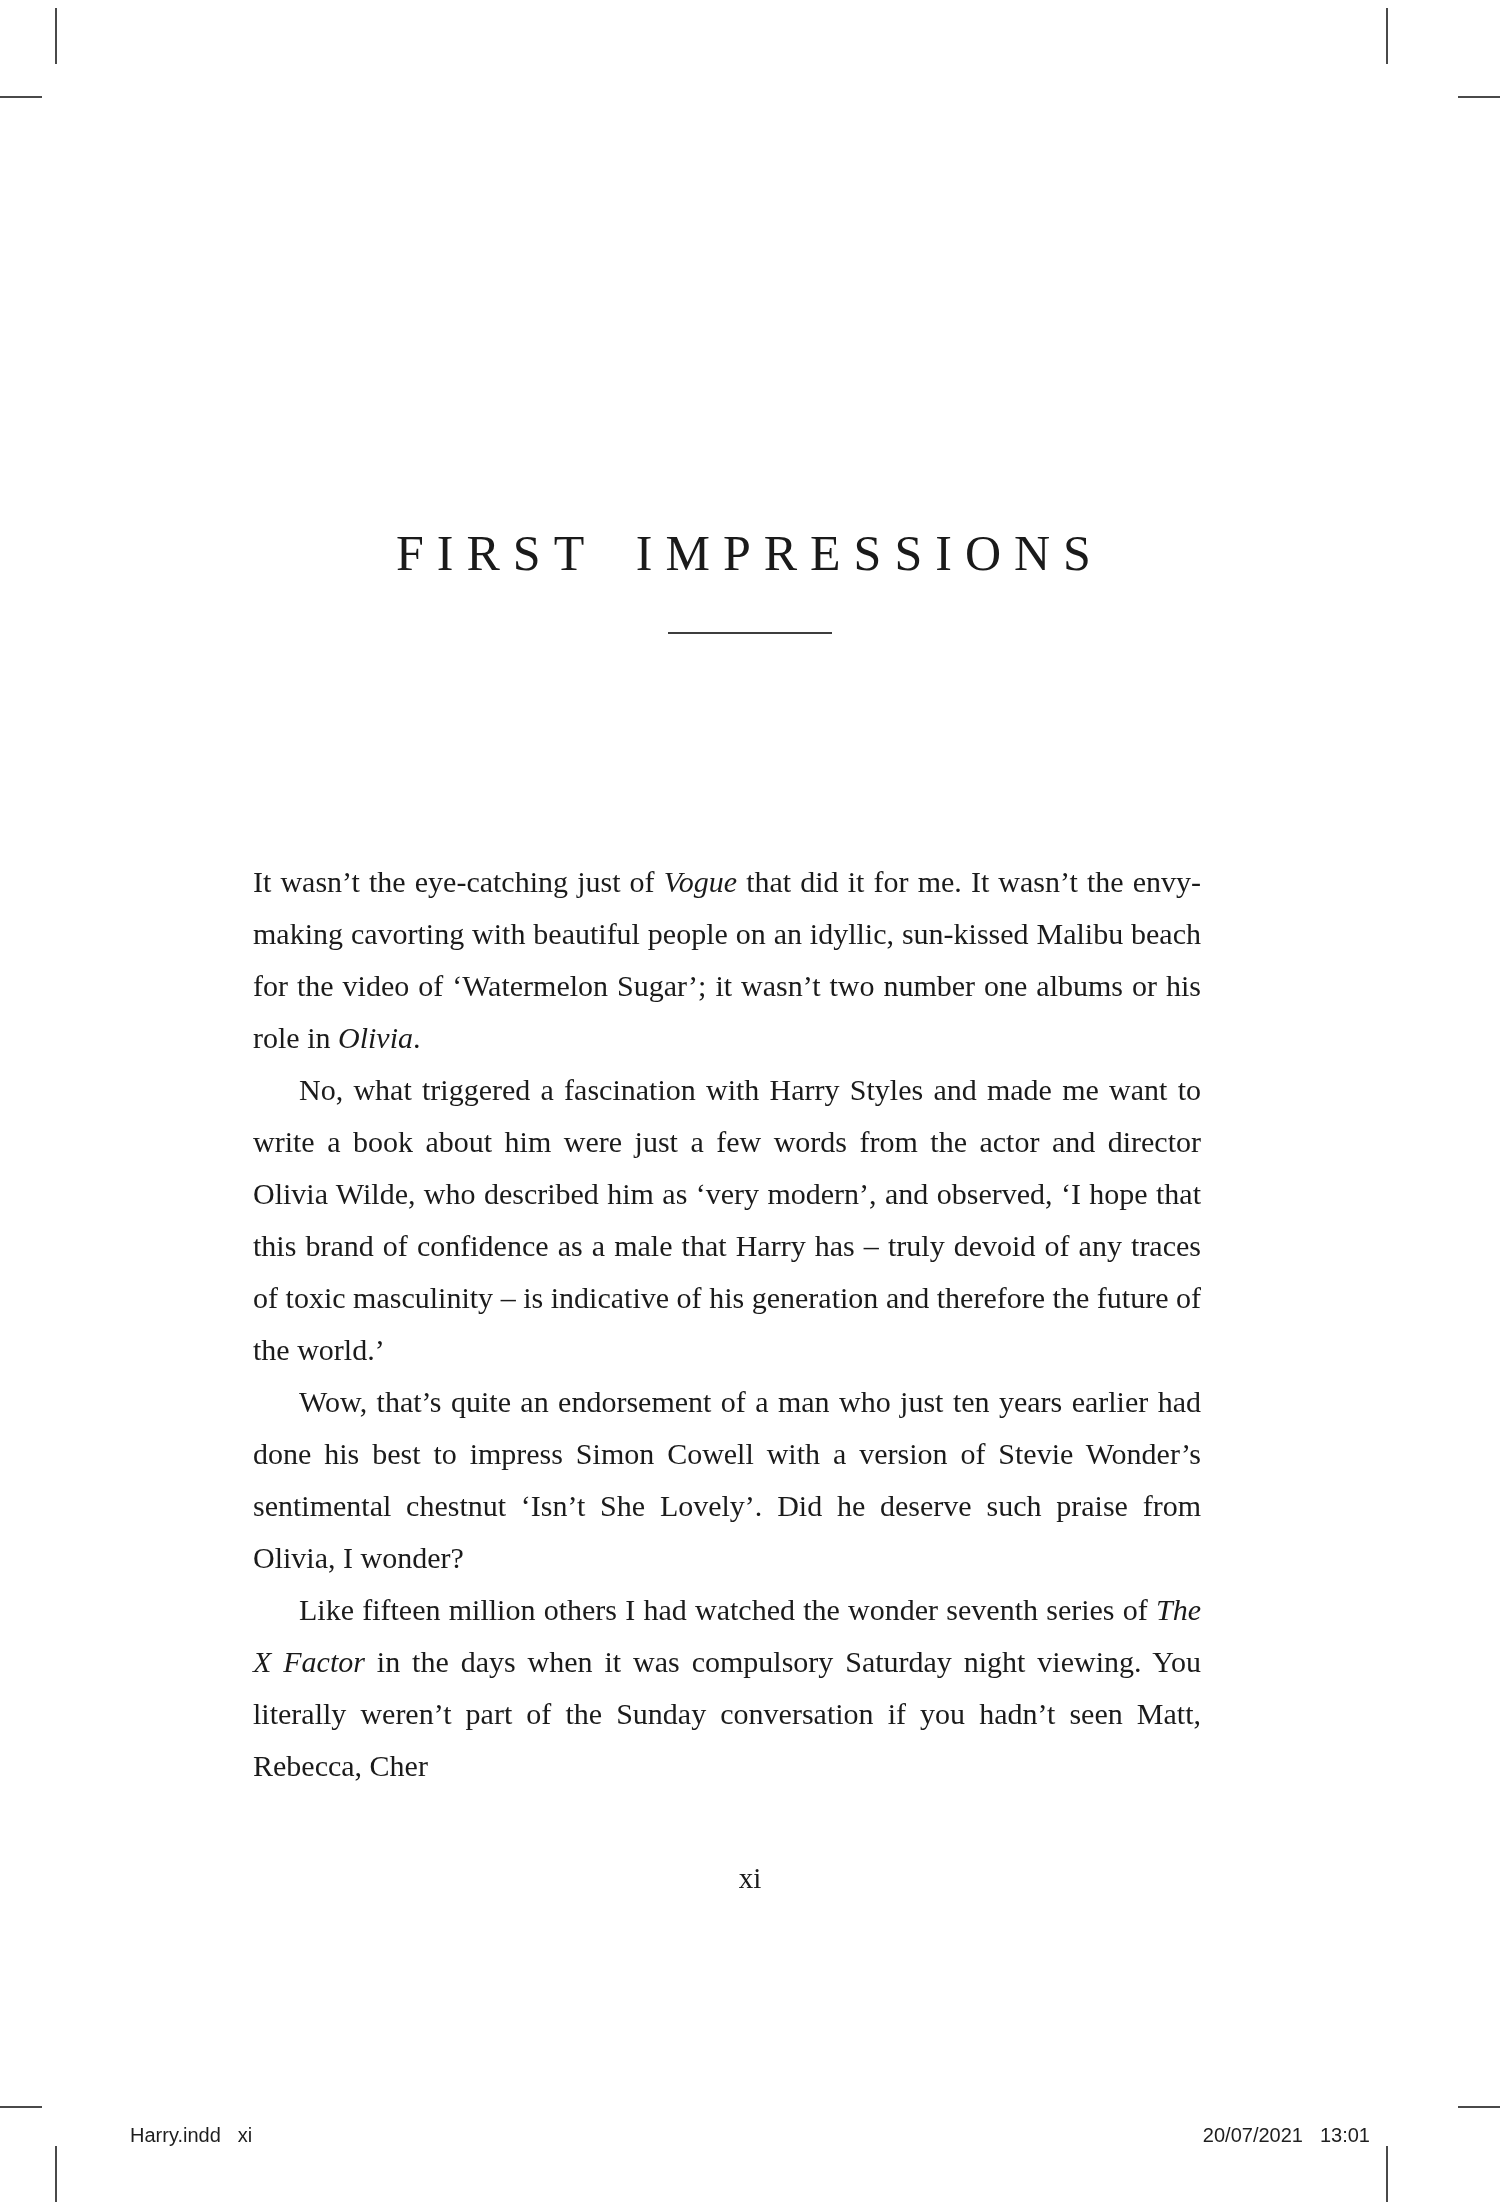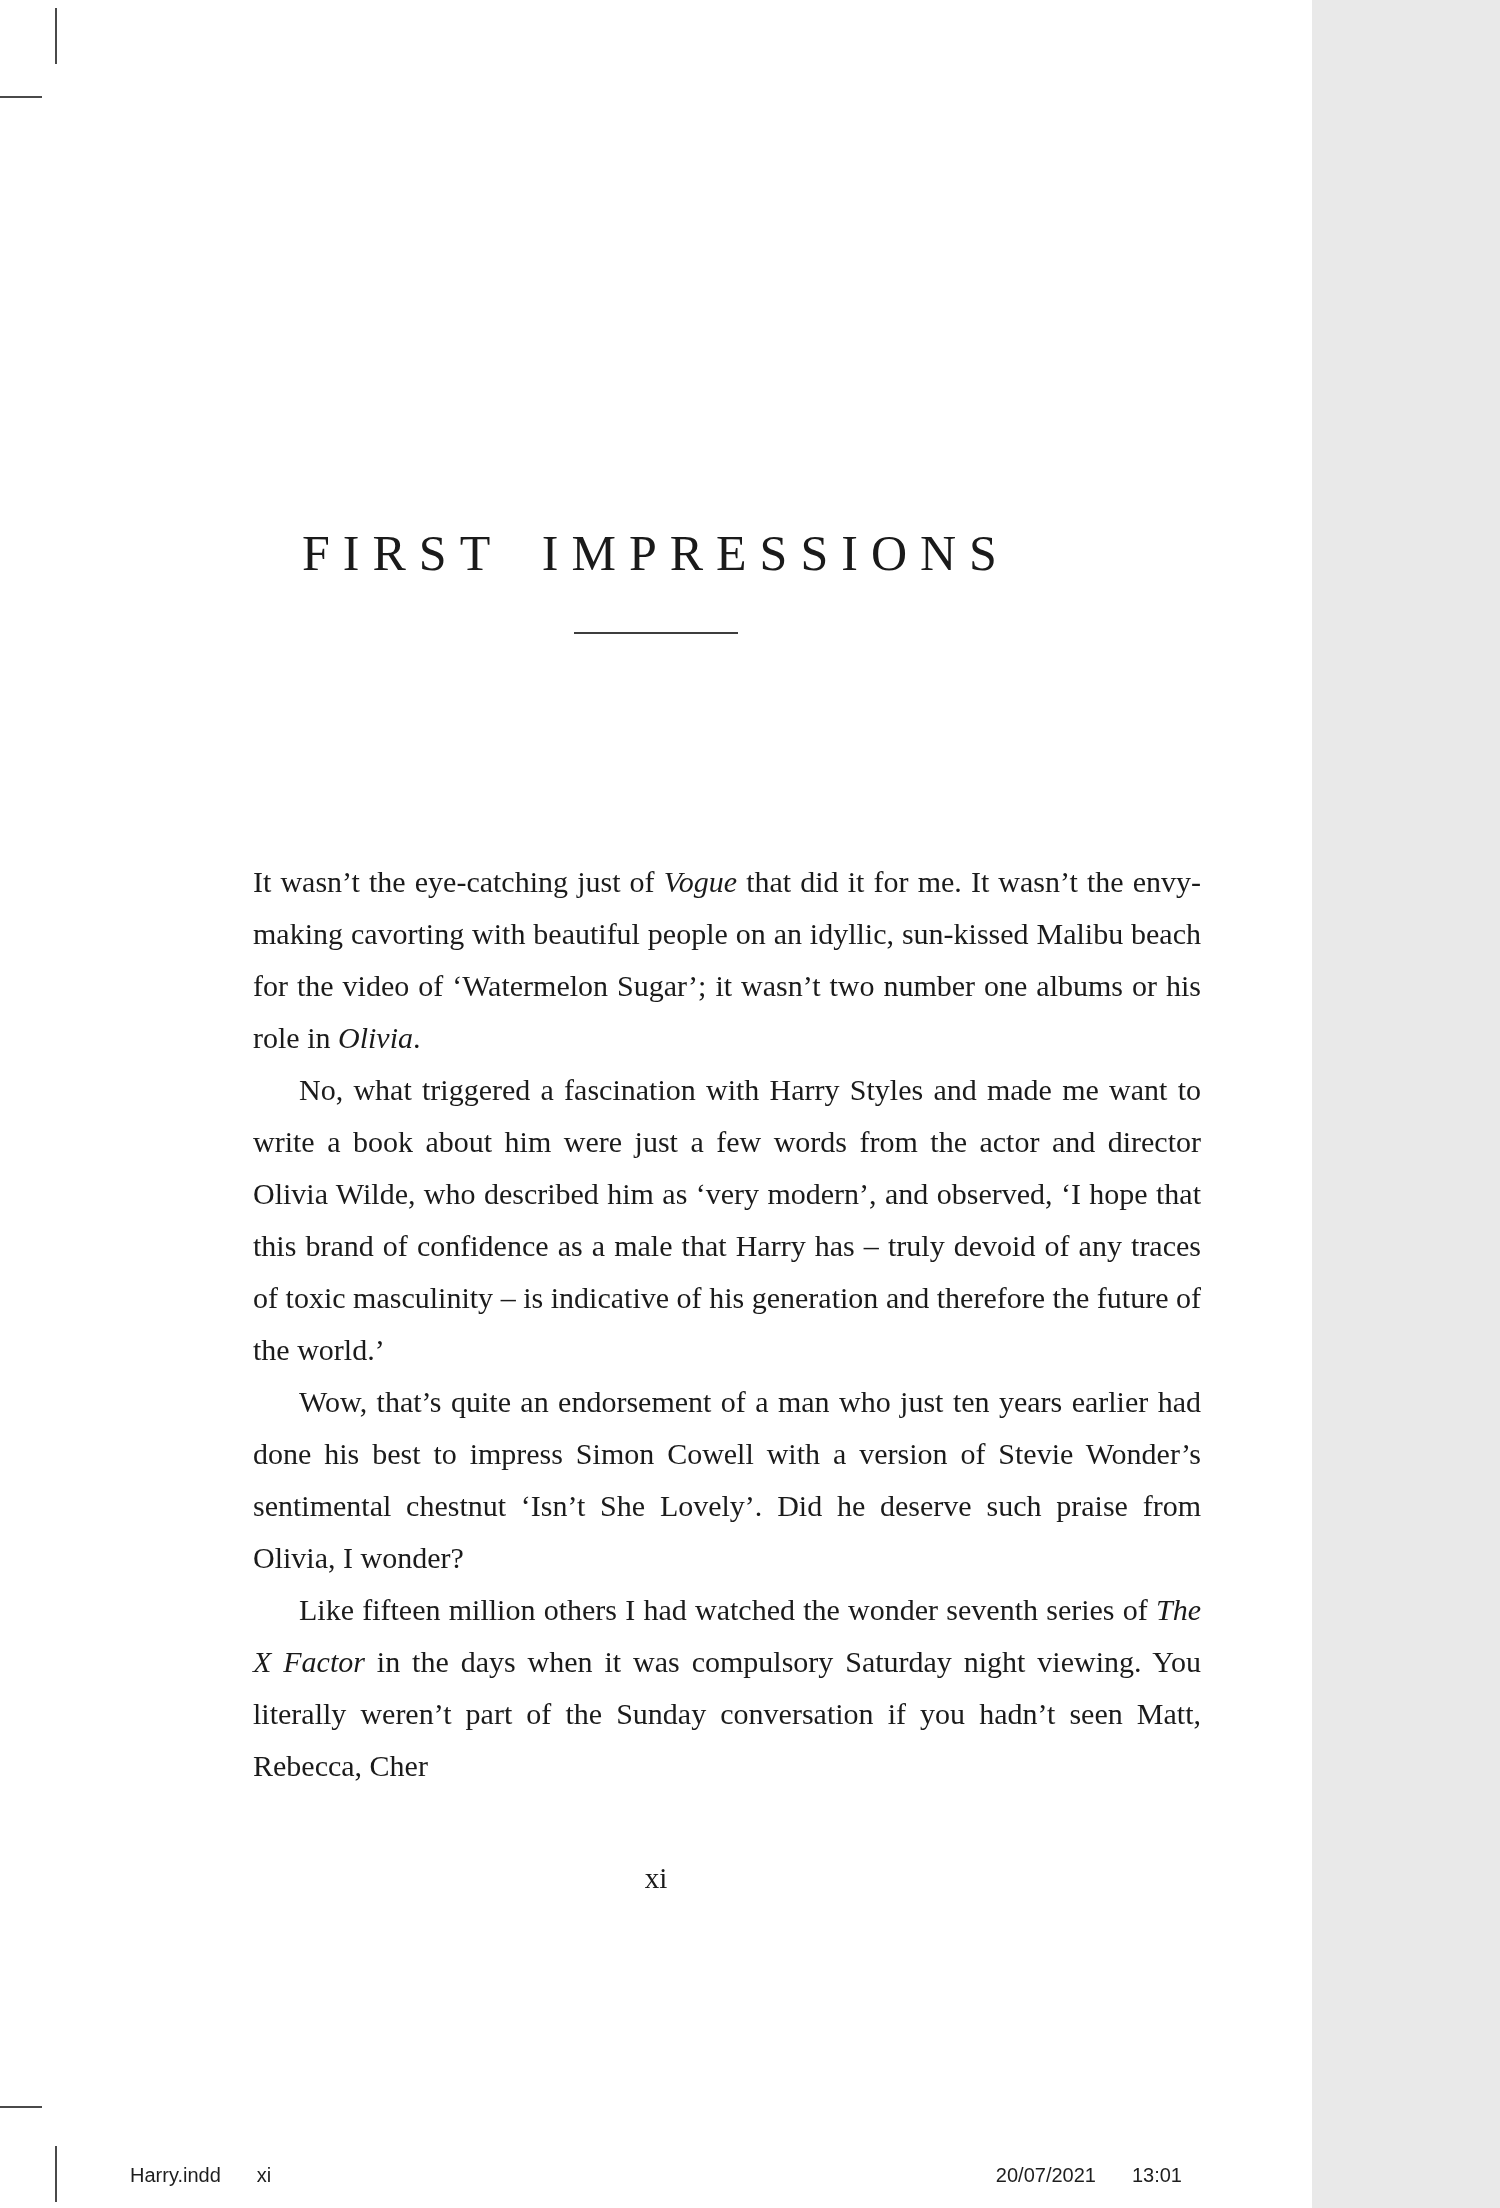--- a/index.html
+++ b/index.html
@@ -1,21 +1,21 @@
 <!DOCTYPE html>
 <html><head>
 <meta charset="utf-8">
 <style>
   * { margin: 0; padding: 0; box-sizing: border-box; }
   html, body { background: #e9e9e9; }
   body { width: 1500px; }
 
   .page {
     position: relative;
-    width: 1312px;
+    width: 1500px;
     height: 2208px;
     background: #ffffff;
     font-family: "Liberation Serif", serif;
     color: #1c1c1c;
     overflow: hidden;
   }
 
   
   .crop { position: absolute; background: #4a4a4a; }
   .crop.v { width: 2px; height: 56px; }
@@ -78,21 +78,21 @@
     position: absolute;
     top: 2124px;
     left: 130px;
     right: 130px;
     display: flex;
     justify-content: space-between;
     font-family: "Liberation Sans", sans-serif;
     font-size: 20px;
     color: #1e1e1e;
   }
-  .proof-footer .grp { display: flex; gap: 36px; margin-top: 40px; }
+  .proof-footer .grp { display: flex; gap: 17px; }
 </style>
 </head>
 <body>
 
 <div class="page">
 
   <div class="crop v tl-v"></div>
   <div class="crop h tl-h"></div>
   <div class="crop v tr-v"></div>
   <div class="crop h tr-h"></div>

